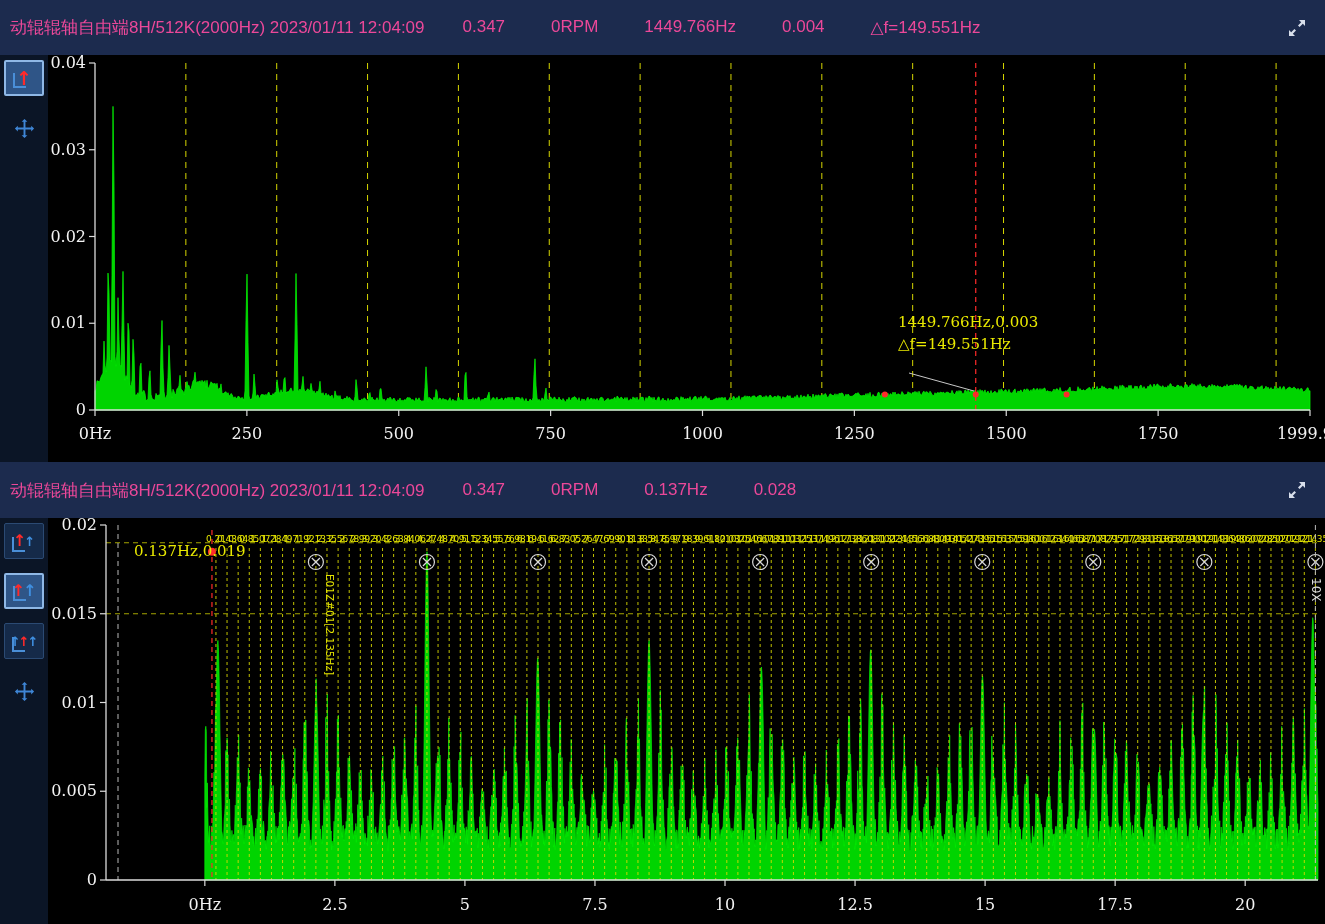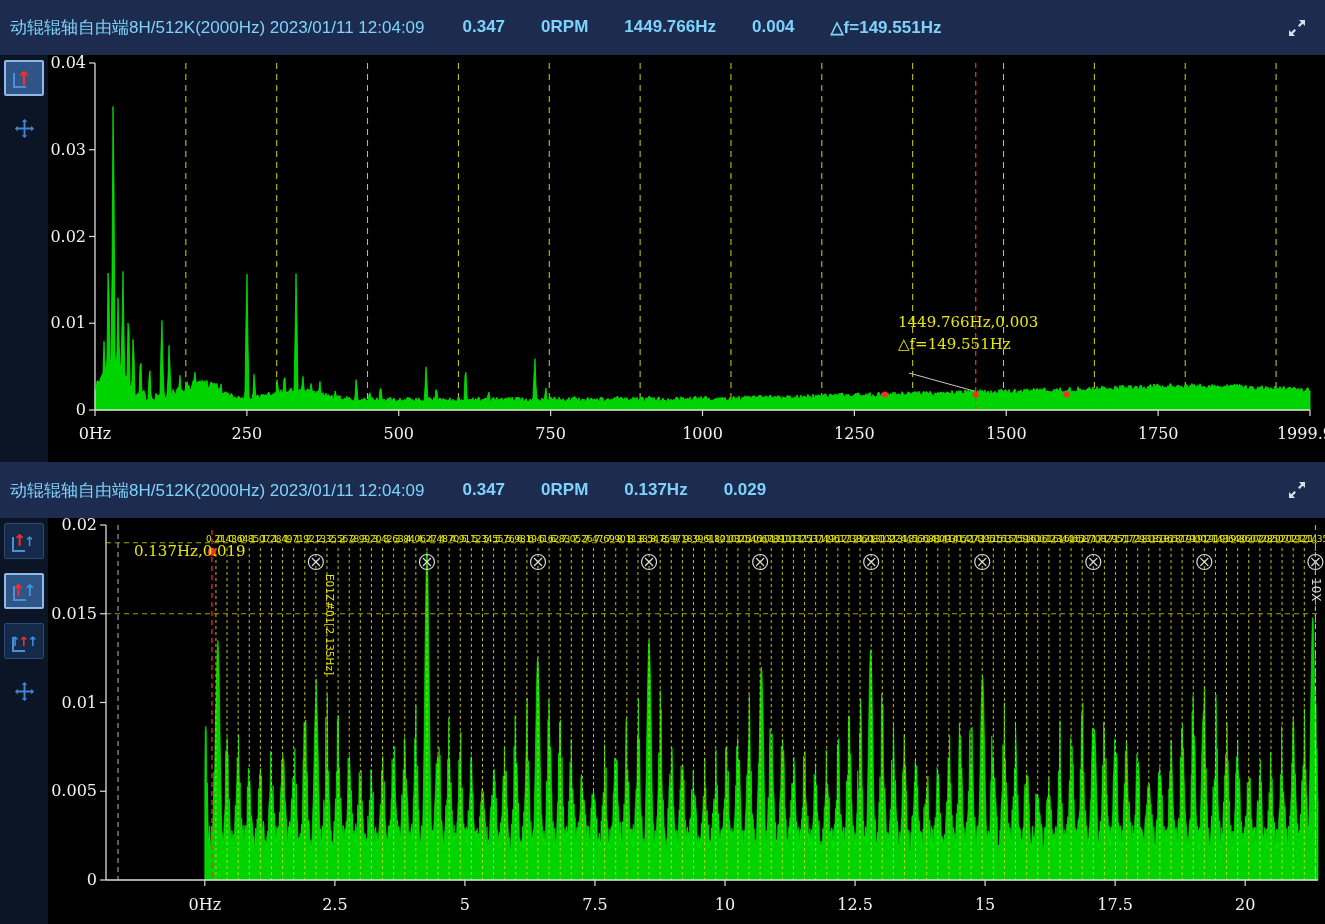--- a/index.html
+++ b/index.html
@@ -1,19 +1,19 @@
 <!DOCTYPE html>
 <html><head>
 <meta charset="utf-8">
 <style>
   html,body{margin:0;padding:0;background:#000;}
   .app{width:1325px;height:924px;overflow:hidden;background:#000;font-family:"Liberation Sans",sans-serif;}
-  .panel-header{height:55px;background:#1c2b4e;display:flex;align-items:center;padding:0 14px 0 10px;box-sizing:border-box;color:#7dd3fc;font-size:17px;}
+  .panel-header{height:55px;background:#1c2b4e;display:flex;align-items:center;padding:0 14px 0 10px;box-sizing:border-box;color:#ec4899;font-size:17px;}
   .panel-header .title{white-space:nowrap;font-weight:500;}
-  .panel-header .stats{display:flex;margin-left:38px;gap:36px;font-weight:700;white-space:nowrap;}
+  .panel-header .stats{display:flex;margin-left:38px;gap:46px;font-weight:400;white-space:nowrap;}
   .expand-btn{margin-left:auto;background:none;border:none;padding:2px;cursor:pointer;line-height:0;}
   .chart-row{display:flex;background:#000;}
   .toolbar{width:48px;background:#0b1526;display:flex;flex-direction:column;align-items:center;padding-top:5px;box-sizing:border-box;}
   .tool{width:40px;height:36px;display:flex;align-items:center;justify-content:center;border-radius:2px;position:relative;cursor:pointer;margin-bottom:14px;box-sizing:border-box;}
   .tool.cur{background:#152a49;border:1px solid #2b4a73;}
   .tool.cur::before{content:"";position:absolute;left:7px;bottom:6px;width:11px;height:13px;border-left:2px solid #4a8fd8;border-bottom:2px solid #4a8fd8;}
   .tool.selected{background:#2f5587;border:2px solid #8fb8e6;}
   .tool.move{background:transparent;border:none;}
   .ar{font-weight:bold;font-size:16px;line-height:1;position:relative;z-index:1;margin:0 -1px;font-family:"DejaVu Sans",sans-serif;}
   .ar.big{font-size:19px;}
@@ -118,21 +118,21 @@
     </div>
   </section>
 
   <section>
     <header class="panel-header" style="height:56px">
       <span class="title">动辊辊轴自由端8H/512K(2000Hz) 2023/01/11 12:04:09</span>
       <span class="stats">
         <span>0.347</span>
         <span>0RPM</span>
         <span>0.137Hz</span>
-        <span>0.029</span>
+        <span>0.028</span>
       </span>
       <button class="expand-btn">
         <svg width="24" height="24" viewBox="0 0 24 24">
           <path d="M14 4h6v6l-2.2-2.2-3.2 3.2-1.6-1.6 3.2-3.2zM10 20H4v-6l2.2 2.2 3.2-3.2 1.6 1.6-3.2 3.2z" fill="#d8dfeb"></path>
         </svg>
       </button>
     </header>
     <div class="chart-row">
       <div class="toolbar">
         <div class="tool cur">

